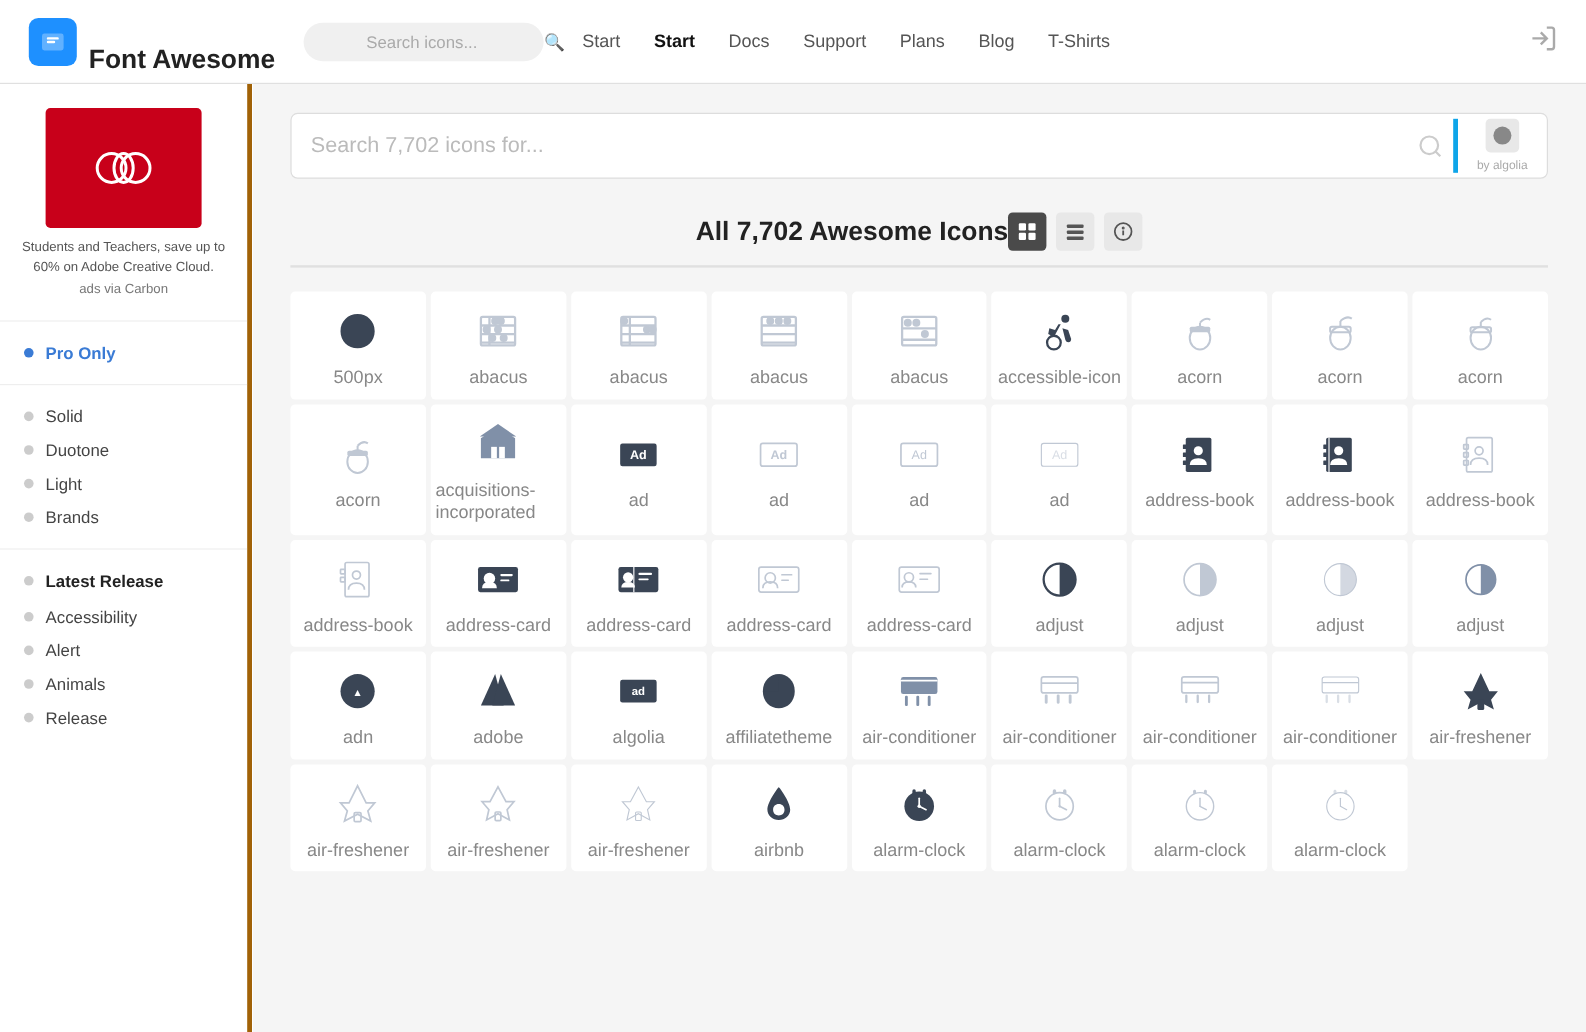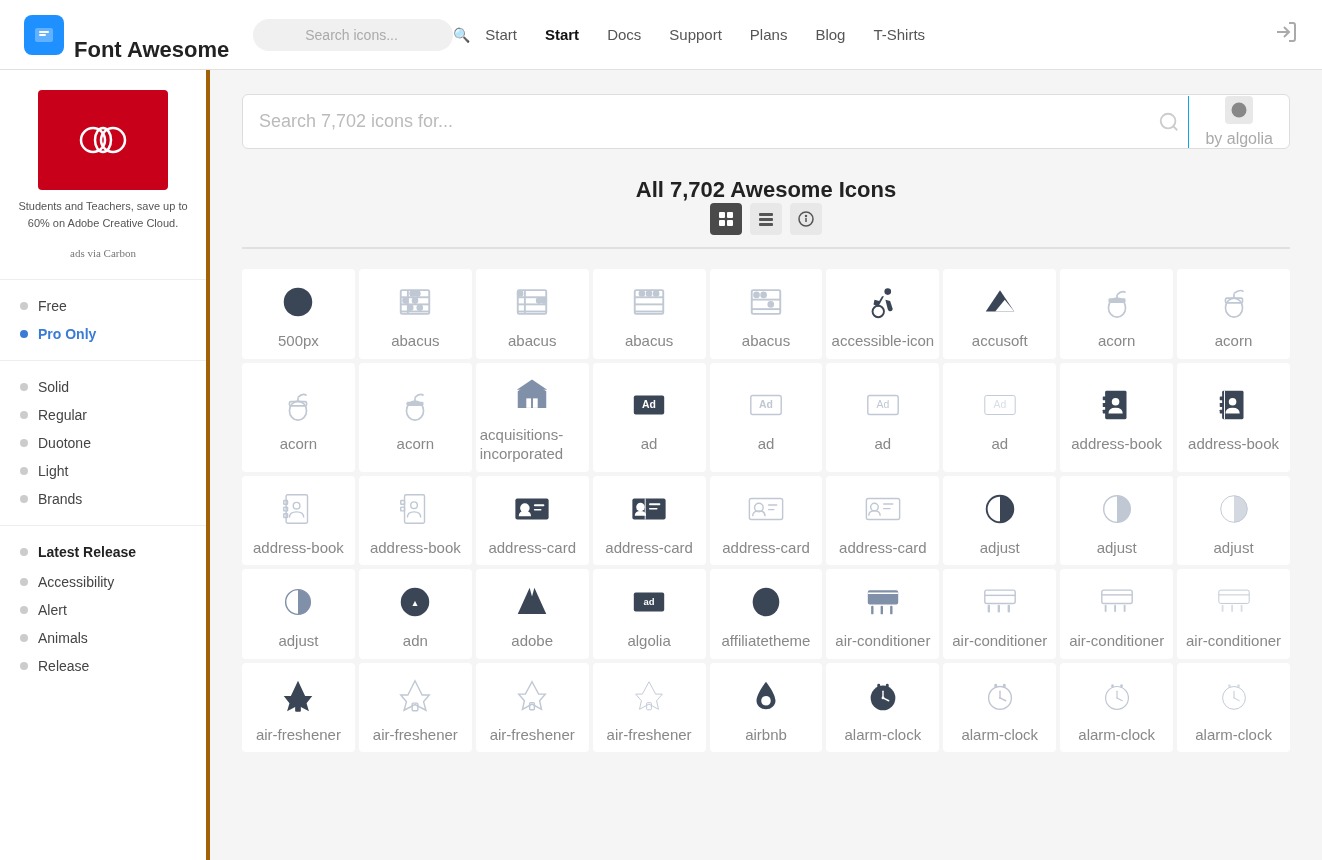--- a/index.html
+++ b/index.html
@@ -122,22 +122,21 @@
       margin: 0 auto 8px;
     }
     .sidebar-ad-text {
       font-size: 11px;
       color: #555;
       line-height: 1.5;
     }
     .sidebar-ad-link {
       font-size: 11px;
       color: #777;
-      margin-top: 16px;
-      font-family: Liberation Serif, serif;
+      margin-top: 4px;
     }
 
     .sidebar-divider { height: 1px; background: #eee; margin: 12px 0; }
 
     .sidebar-section {
       padding: 0 20px;
     }
     .sidebar-item {
       display: flex;
       align-items: center;
@@ -183,42 +182,41 @@
       color: #aaa;
       padding: 16px 0;
       background: transparent;
     }
     .big-search-input::placeholder { color: #bbb; }
     .algolia-badge {
       display: flex;
       align-items: center;
       gap: 6px;
       color: #aaa;
-      font-size: 16px;
+      font-size: 10px;
       flex-direction: column;
-      border-left: 1px solid #0ea5e9;
+      border-left: 4px solid #0ea5e9;
       padding-left: 16px;
       margin-left: 8px;
     }
     .algolia-icon {
       width: 28px; height: 28px;
       background: #e8e8e8;
       border-radius: 4px;
       display: flex; align-items: center; justify-content: center;
       font-size: 10px;
       color: #666;
     }
 
     
     .section-header {
       display: flex;
       align-items: center;
-      justify-content: flex-end;
+      justify-content: center;
       margin-bottom: 12px;
-      flex-direction: column;
     }
     .section-title {
       font-size: 22px;
       font-weight: 700;
       color: #222;
     }
     .view-controls {
       display: flex;
       align-items: center;
       gap: 8px;
@@ -328,40 +326,32 @@
           <ellipse cx="30" cy="20" rx="8" ry="12" fill="none" stroke="white" stroke-width="2.5"></ellipse>
         </svg>
       </div>
       <div class="sidebar-ad-text">Students and Teachers, save up to 60% on Adobe Creative Cloud.</div>
       <div class="sidebar-ad-link">ads via Carbon</div>
     </div>
 
     <div class="sidebar-divider"></div>
 
     <div class="sidebar-section">
-      <div class="sidebar-item">
-        <span class="dot"></span>
-        <span class="sidebar-item-label">Free</span>
-      </div>
       <div class="sidebar-item pro-only">
         <span class="dot active"></span>
         <span class="sidebar-item-label">Pro Only</span>
       </div>
     </div>
 
     <div class="sidebar-divider"></div>
 
     <div class="sidebar-section">
       <div class="sidebar-item">
         <span class="dot"></span>
         <span class="sidebar-item-label">Solid</span>
-      </div>
-      <div class="sidebar-item">
-        <span class="dot"></span>
-        <span class="sidebar-item-label">Regular</span>
       </div>
       <div class="sidebar-item">
         <span class="dot"></span>
         <span class="sidebar-item-label">Duotone</span>
       </div>
       <div class="sidebar-item">
         <span class="dot"></span>
         <span class="sidebar-item-label">Light</span>
       </div>
       <div class="sidebar-item">
@@ -524,29 +514,20 @@
           <svg class="icon-svg" viewBox="0 0 80 80" fill="#3a4555">
             <circle cx="50" cy="18" r="7"></circle>
             <path d="M42 28 L30 50 L20 45 L22 35 L32 38 L38 28 Z"></path>
             <path d="M45 35 L50 55 C52 62 62 60 60 53 L55 38 Z"></path>
             <circle cx="30" cy="60" r="12" fill="none" stroke="#3a4555" stroke-width="4"></circle>
           </svg>
         </div>
         <span class="icon-name">accessible-icon</span>
       </div>
 
-      <div class="icon-cell">
-        <div class="icon-glyph dark">
-          <svg class="icon-svg" viewBox="0 0 80 80" fill="#3a4555">
-            <polygon points="10,60 40,15 70,60"></polygon>
-            <polygon points="30,60 50,35 70,60" fill="white"></polygon>
-          </svg>
-        </div>
-        <span class="icon-name">accusoft</span>
-      </div>
 
       <div class="icon-cell">
         <div class="icon-glyph light">
           <svg class="icon-svg" viewBox="0 0 80 80" fill="none" stroke="#c0c8d4" stroke-width="3.5">
             <ellipse cx="40" cy="52" rx="18" ry="20"></ellipse>
             <rect x="22" y="32" width="36" height="10" rx="3" fill="#c0c8d4" stroke="none"></rect>
             <line x1="40" y1="25" x2="40" y2="32"></line>
             <path d="M40 25 Q50 15 58 20" stroke="#c0c8d4"></path>
           </svg>
         </div>

